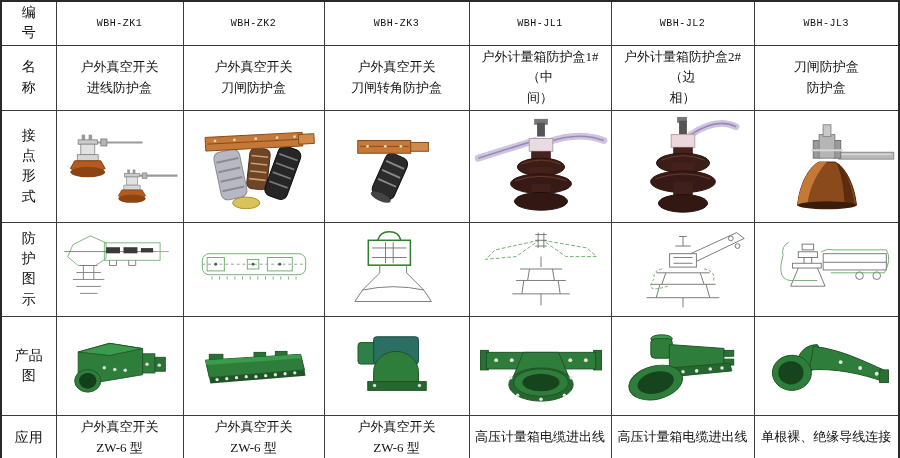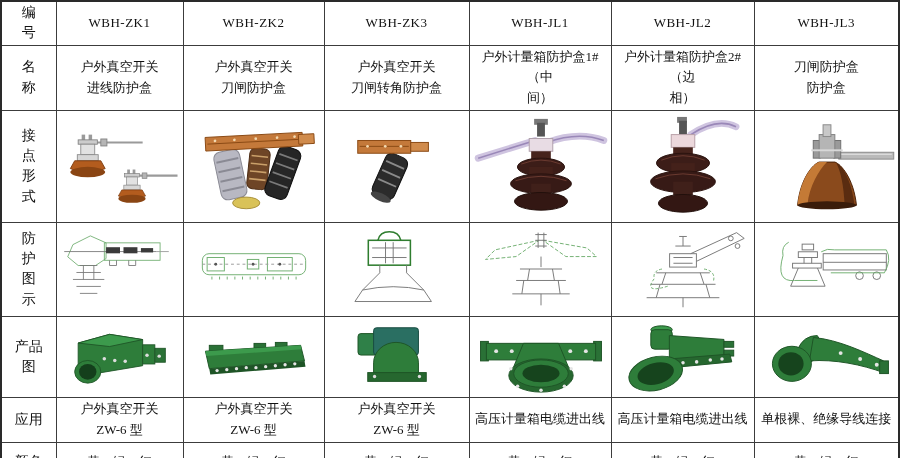--- a/index.html
+++ b/index.html
@@ -3,28 +3,28 @@
 <meta charset="utf-8">
 <style>
   html,body{margin:0;padding:0;background:#fff;}
   body{width:900px;height:458px;overflow:hidden;
        font-family:"Liberation Serif","DejaVu Serif",serif;color:#111;}
   table.spec{border-collapse:collapse;table-layout:fixed;width:900px;height:458px;
              border:2px solid #2a2a2a;}
   td{border:1px solid #3c3c3c;text-align:center;vertical-align:middle;
      padding:1px 2px;background:#fff;}
   .rowlab{font-size:14px;white-space:pre-line;line-height:1.45;}
-  .code{font-size:13px;letter-spacing:.5px;}
+  .code{font-size:10px;letter-spacing:.5px;font-family:Liberation Mono, monospace;}
   .cn{font-size:13px;white-space:pre-line;line-height:1.6;}
   .imgcell svg{display:block;margin:0 auto;}
   
   col.c0{width:55px;}  col.c1{width:127px;} col.c2{width:141px;}
   col.c3{width:145px;} col.c4{width:142px;} col.c5{width:143px;} col.c6{width:145px;}
   tr.r1{height:38px;} tr.r2{height:47px;} tr.r3{height:112px;}
-  tr.r4{height:94px;} tr.r5{height:81px;} tr.r6{height:37px;} tr.r7{height:41px;}
+  tr.r4{height:94px;} tr.r5{height:99px;} tr.r6{height:37px;} tr.r7{height:41px;}
 </style>
 </head>
 <body>
 
 <table class="spec">
 <colgroup>
       <col class="c0">
       <col class="c1">
       <col class="c2">
       <col class="c3">

